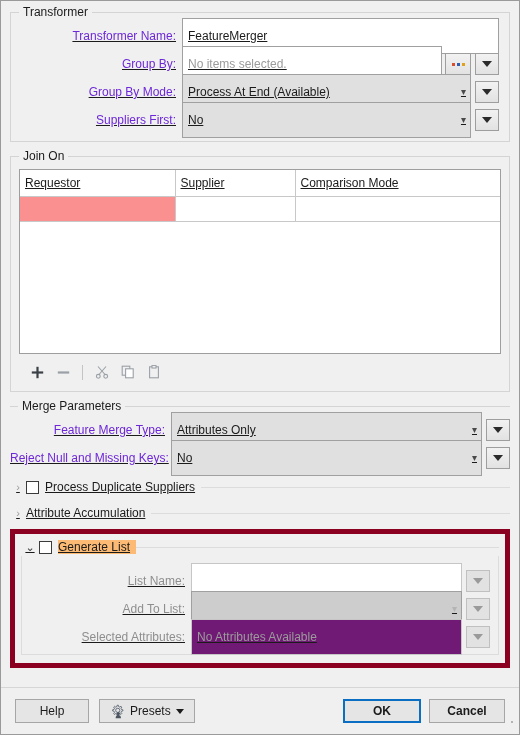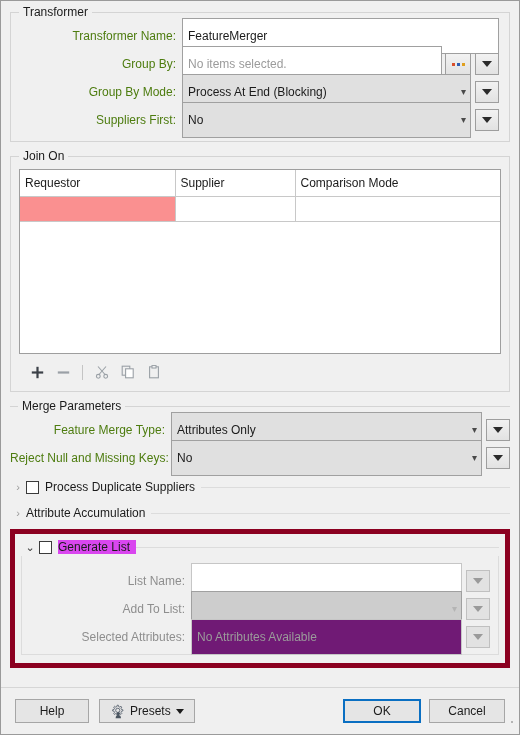--- a/index.html
+++ b/index.html
@@ -69,20 +69,21 @@
     box-sizing: border-box;
     position: relative;
   }
 
   
   .groupbox {
     position: relative;
     border: 1px solid #d4d4d4;
     margin-top: 11px;
     box-sizing: border-box;
+    text-decoration: underline;
   }
   .groupbox > .gb-title {
     position: absolute;
     top: -8px;
     left: 8px;
     background: #f0f0f0;
     padding: 0 4px;
     font-size: 12px;
     color: #1b1b1b;
     line-height: 15px;
@@ -97,21 +98,21 @@
     margin-bottom: 6px;
   }
   .row:last-child { margin-bottom: 0; }
   .row .lbl {
     width: 155px;
     text-align: right;
     padding-right: 6px;
     font-size: 12px;
     flex: 0 0 auto;
     white-space: nowrap;
-    color: #4d7c0f;
+    color: #6d28d9;
   }
   .row .lbl.dim { color: #8e8e8e; }
 
   .field {
     flex: 1 1 auto;
     height: 28px;
     box-sizing: border-box;
     border: 1px solid #a0a0a0;
     background: #ffffff;
     display: flex;
@@ -286,21 +287,21 @@
     align-items: center;
     height: 18px;
     margin-bottom: -10px;
     position: relative;
     z-index: 2;
   }
   .gl-header .arrow {
     width: 18px; text-align: center; color: #3b3b3b; font-size: 11px;
     cursor: default;
   }
-  .gl-header .ctext { font-size: 12px; padding-right: 6px; background:#d946ef; }
+  .gl-header .ctext { font-size: 12px; padding-right: 6px; background:#fdba74; }
   .gl-header .cline { flex: 1 1 auto; height: 1px; background: #dcdcdc; }
 
   
   .footer {
     flex: 0 0 auto;
     height: 46px;
     border-top: 1px solid #d6d6d6;
     display: flex;
     align-items: center;
     padding: 0 14px;
@@ -321,21 +322,21 @@
     color: #1b1b1b;
     padding: 0 10px;
   }
   .btn.presets { margin-left: 10px; gap: 5px; min-width: 86px;}
   .btn.ok {
     border: 2px solid #0a6fc2;
     background: #e5e5e5;
     min-width: 78px;
   }
   .btn.cancel { margin-left: 8px; min-width: 76px; }
-  .footer .right { margin-left: auto; display: flex; align-items: center; }
+  .footer .right { margin-left: auto; display: flex; align-items: center; font-weight: bold; }
 
   .grip {
     position: absolute;
     right: 4px;
     bottom: 3px;
     width: 12px; height: 12px;
   }
   .grip i {
     position: absolute;
     width: 2px; height: 2px;
@@ -374,21 +375,21 @@
               <i style="background:#e0a020"></i>
           </div>
           <div class="sqbtn">
             <span class="tri"></span>
           </div>
         </div>
 
         <div class="row">
           <div class="lbl">Group By Mode:</div>
           <div class="field combo">
-            <span>Process At End (Blocking)</span>
+            <span>Process At End (Available)</span>
             <span class="chev">▾</span>
           </div>
           <div class="sqbtn">
             <span class="tri"></span>
           </div>
         </div>
 
         <div class="row">
           <div class="lbl">Suppliers First:</div>
           <div class="field combo">

